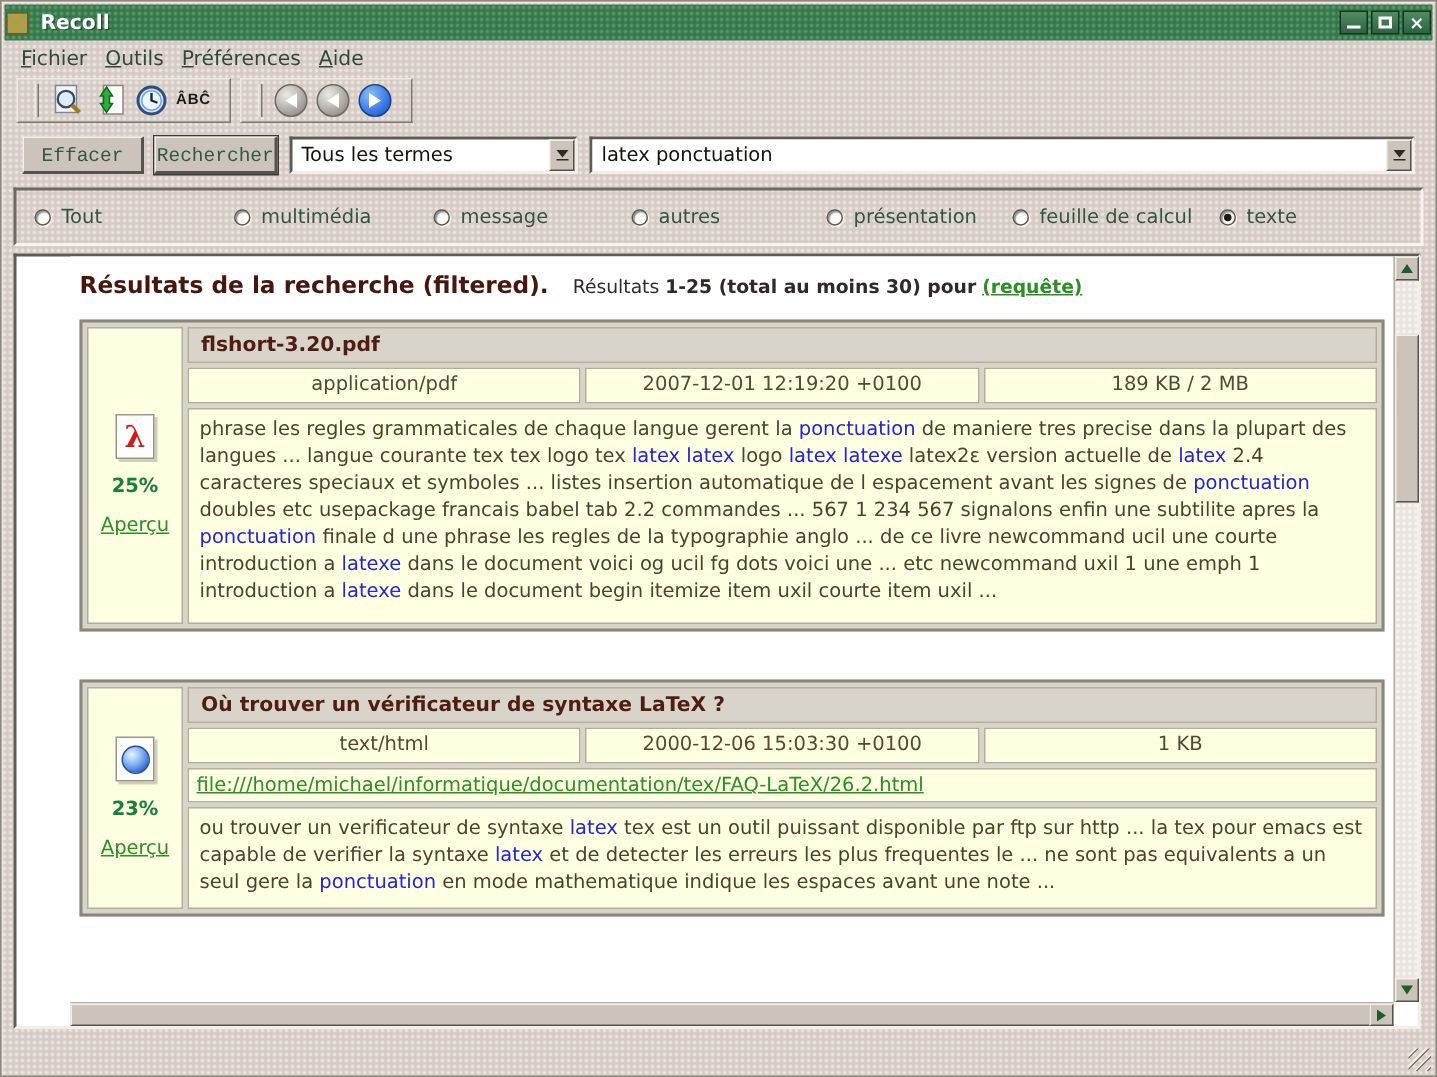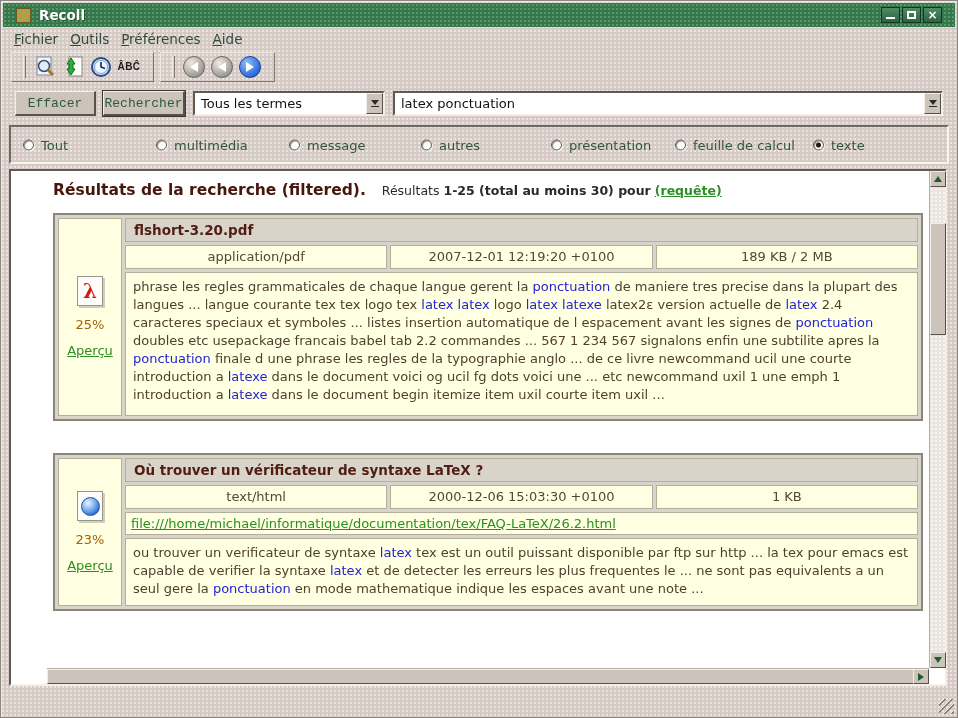--- a/index.html
+++ b/index.html
@@ -14,21 +14,21 @@
     border:1px solid #8d8880;
     box-shadow:inset 1px 1px 0 #efe9e2;
   }
 
   
   .titlebar {
     position:absolute; left:2px; top:2px; right:2px; height:24px;
     background-color:#36784c;
     background-image:radial-gradient(rgba(150,210,160,.35) 1px, transparent 1.3px);
     background-size:4px 4px;
-    display:flex; align-items:center; padding:0 13px;
+    display:flex; align-items:center; padding:0 1px;
   }
   .appicon { width:15px; height:15px; border:1px solid #6b5a20;
     background-image:conic-gradient(#d4922f 0 25%, #8aab60 25% 50%, #d4922f 50% 75%, #8aab60 75%);
     background-size:8px 8px; }
   .wtitle { color:#fff; font-weight:bold; font-size:13.5px; margin-left:8px;
     text-shadow:1px 1px 0 rgba(0,0,0,.35); }
   .winbtns { margin-left:auto; display:flex; gap:2px; }
   .wbtn { width:19px; height:16px; background:linear-gradient(#4e8c63,#2e6243);
     border:1px solid #14361f; display:flex; align-items:center; justify-content:center; }
   .g-min { width:9px; height:8px; border-bottom:2px solid #fff; }
@@ -111,21 +111,21 @@
   .rh-title { font-size:15.5px; font-weight:bold; color:#47160d; margin-right:16px; }
   .rh-bold { font-weight:bold; }
   .rh-link { color:#2b8f23; font-weight:bold; text-decoration:underline; cursor:pointer; }
 
   .result { display:flex; gap:3px; background:#d8d4c9; border:2px solid #8b8678;
     padding:3px; margin:14px 6px 0 6px; }
   .result.r2 { margin-top:32px; }
   .rleft { width:64px; background:#ffffe1; border:1px solid #b3ae9e;
     display:flex; flex-direction:column; align-items:center; justify-content:center;
     gap:11px; font-size:13px; }
-  .pct { font-weight:normal; color:#a16207; }
+  .pct { font-weight:bold; color:#15803d; }
   .glink { color:#2b8f23; text-decoration:underline; cursor:pointer; }
   .rright { flex:1; display:flex; flex-direction:column; gap:3px; min-width:0; }
   .cell { background:#ffffe1; border:1px solid #b3ae9e; }
   .titlecell { background:#d8d4c9; font-weight:bold; font-size:13.5px; color:#511c12;
     height:24px; display:flex; align-items:center; padding-left:8px; }
   .metarow { display:flex; gap:3px; }
   .metacell { flex:1; height:24px; line-height:22px; text-align:center;
     font-size:13px; color:#564634; }
   .urlcell { height:23px; line-height:21px; padding-left:5px; font-size:13px;
     white-space:nowrap; overflow:hidden; }

